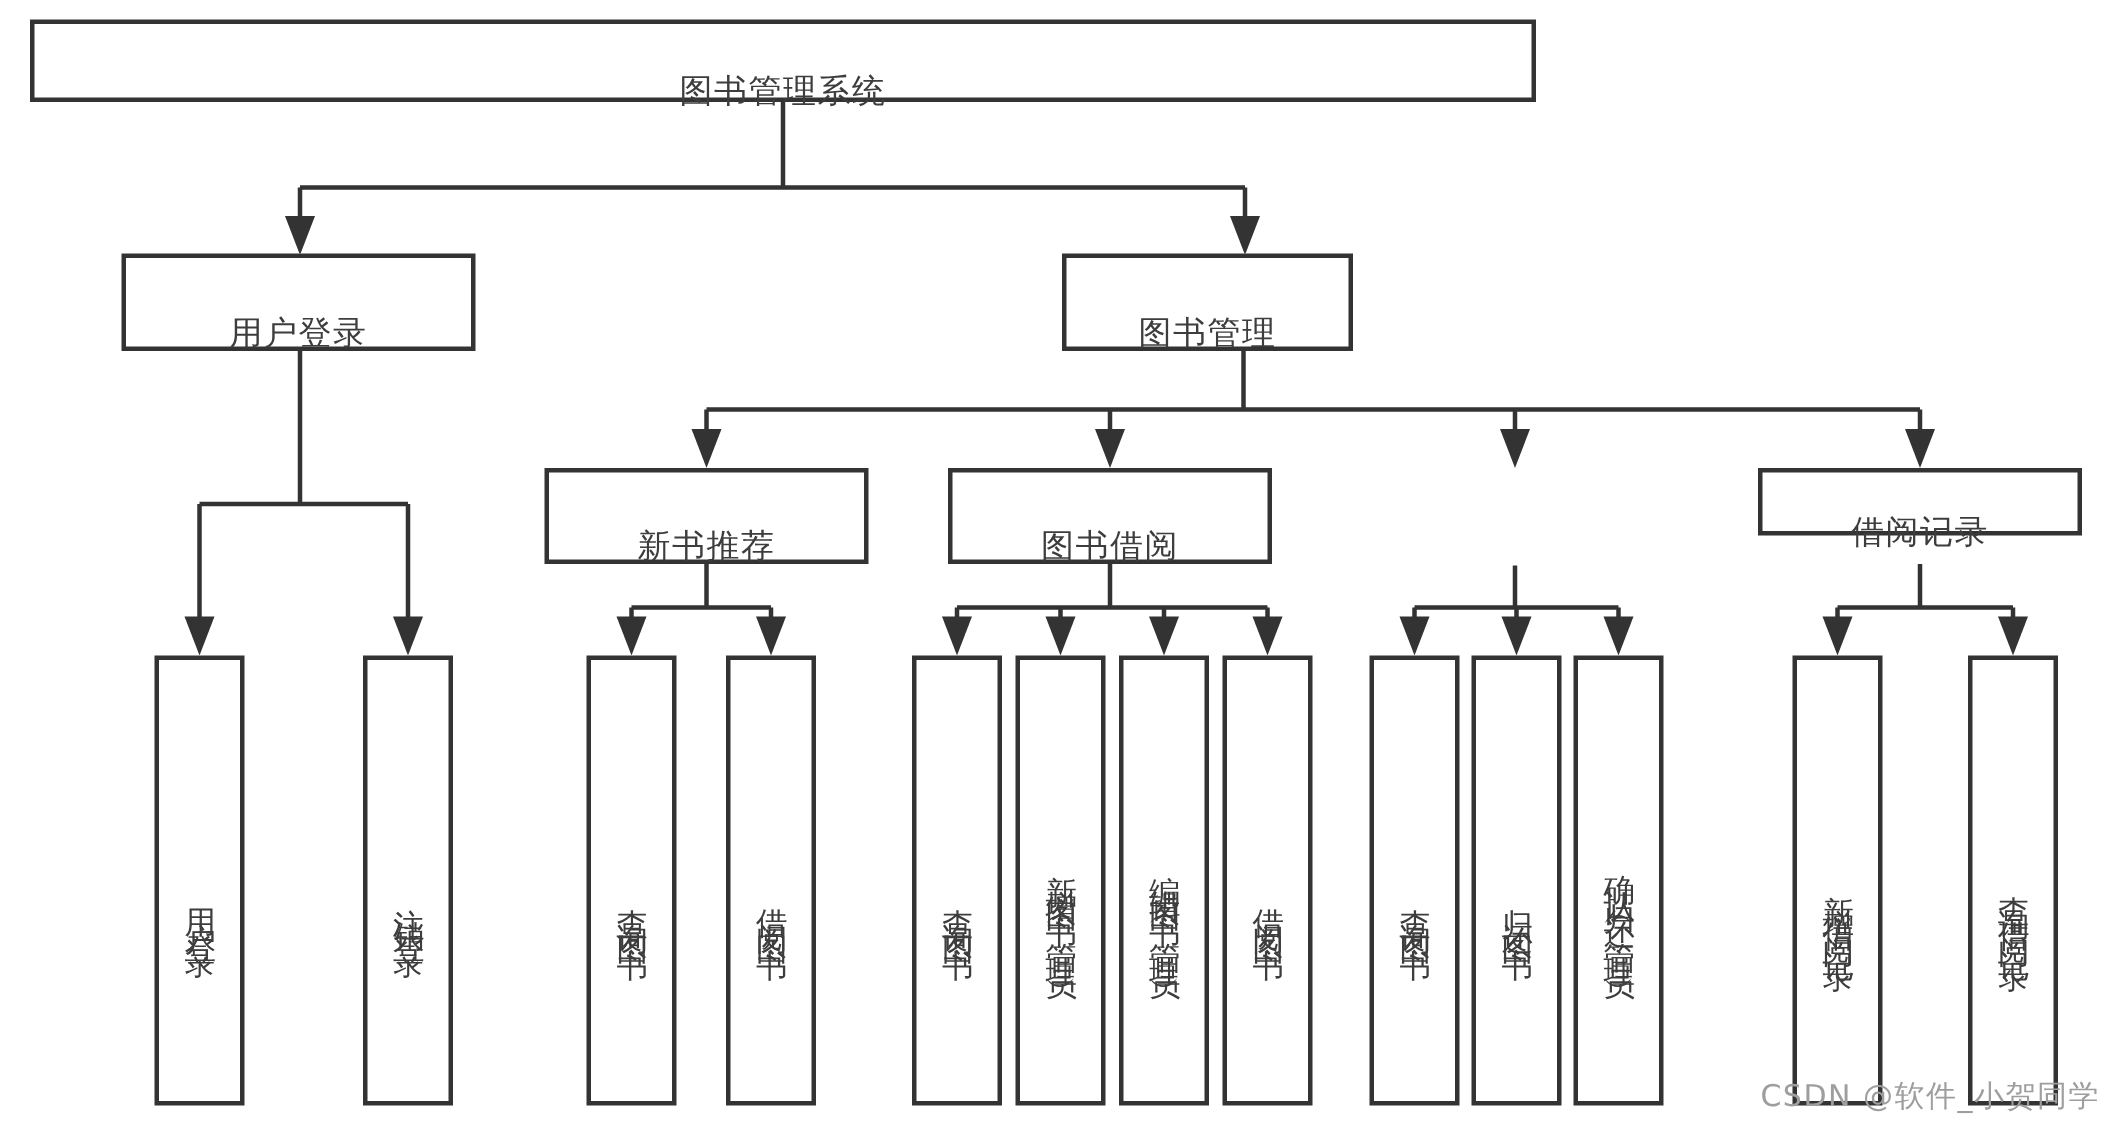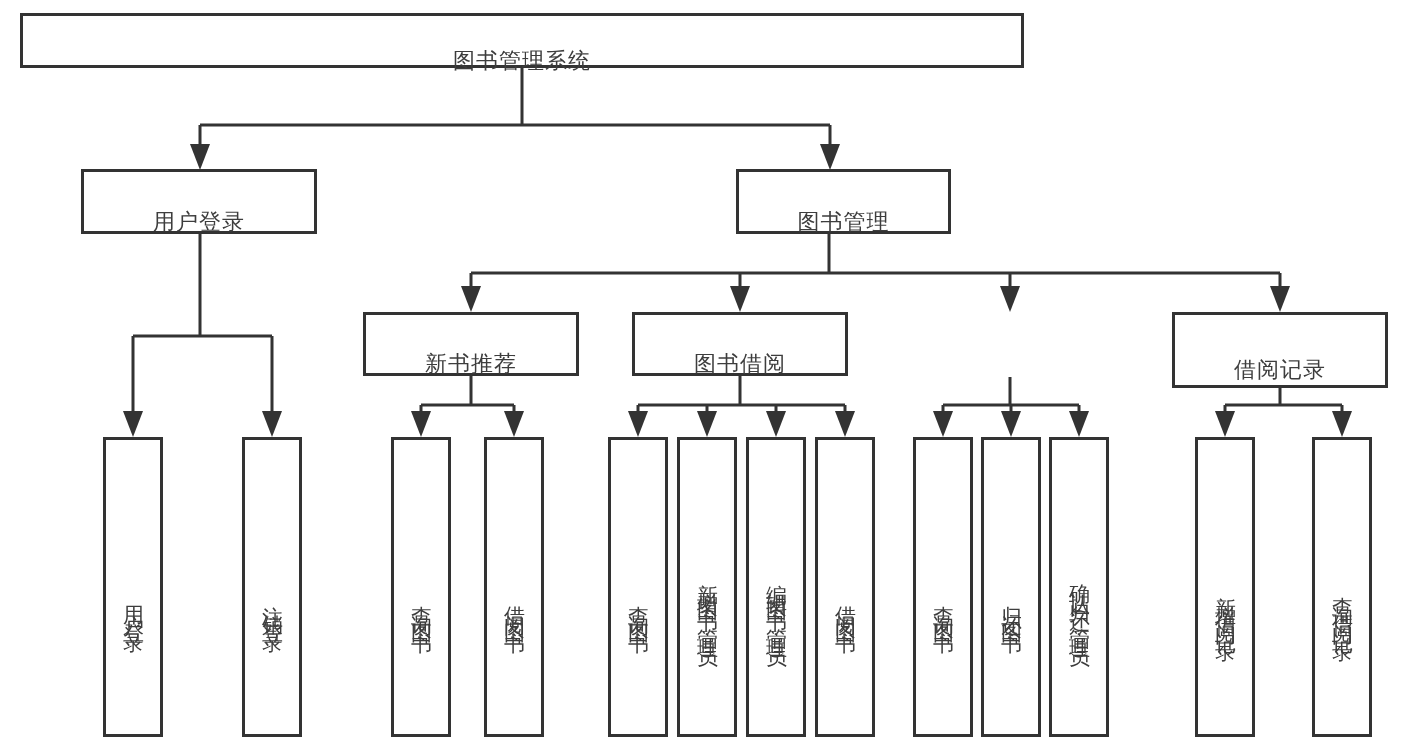--- a/index.html
+++ b/index.html
@@ -99,31 +99,31 @@
     <use href="#arrow" x="1342" y="437"></use>
   </svg>
 
   <div class="box h" style="left:20px;top:13px;width:1004px;height:55px">
     <span class="lbl">图书管理系统</span>
   </div>
 
   <div class="box h" style="left:81px;top:169px;width:236px;height:65px">
     <span class="lbl">用户登录</span>
   </div>
-  <div class="box h" style="left:736px;top:169px;width:215px;height:65px">
+  <div class="box h" style="left:708px;top:169px;width:194px;height:65px">
     <span class="lbl">图书管理</span>
   </div>
 
   <div class="box h" style="left:632px;top:312px;width:216px;height:64px">
     <span class="lbl">图书借阅</span>
   </div>
   <div class="box h" style="left:363px;top:312px;width:216px;height:64px">
     <span class="lbl">新书推荐</span>
   </div>
-  <div class="box h" style="left:1172px;top:312px;width:216px;height:76px">
+  <div class="box h" style="left:1172px;top:312px;width:216px;height:45px">
     <span class="lbl">借阅记录</span>
   </div>
 
   <div class="box v" style="left:103px;top:437px;width:60px;height:300px">
     <span class="lbl">用户登录</span>
   </div>
   <div class="box v" style="left:242px;top:437px;width:60px;height:300px">
     <span class="lbl">注销登录</span>
   </div>
 
@@ -157,13 +157,14 @@
     <span class="lbl">确认归还（管理员）</span>
   </div>
 
   <div class="box v" style="left:1195px;top:437px;width:60px;height:300px">
     <span class="lbl">新增借阅记录</span>
   </div>
   <div class="box v" style="left:1312px;top:437px;width:60px;height:300px">
     <span class="lbl">查询借阅记录</span>
   </div>
 
+  <div class="watermark">CSDN @软件_小贺同学</div>
 </div>
 
 </body></html>

